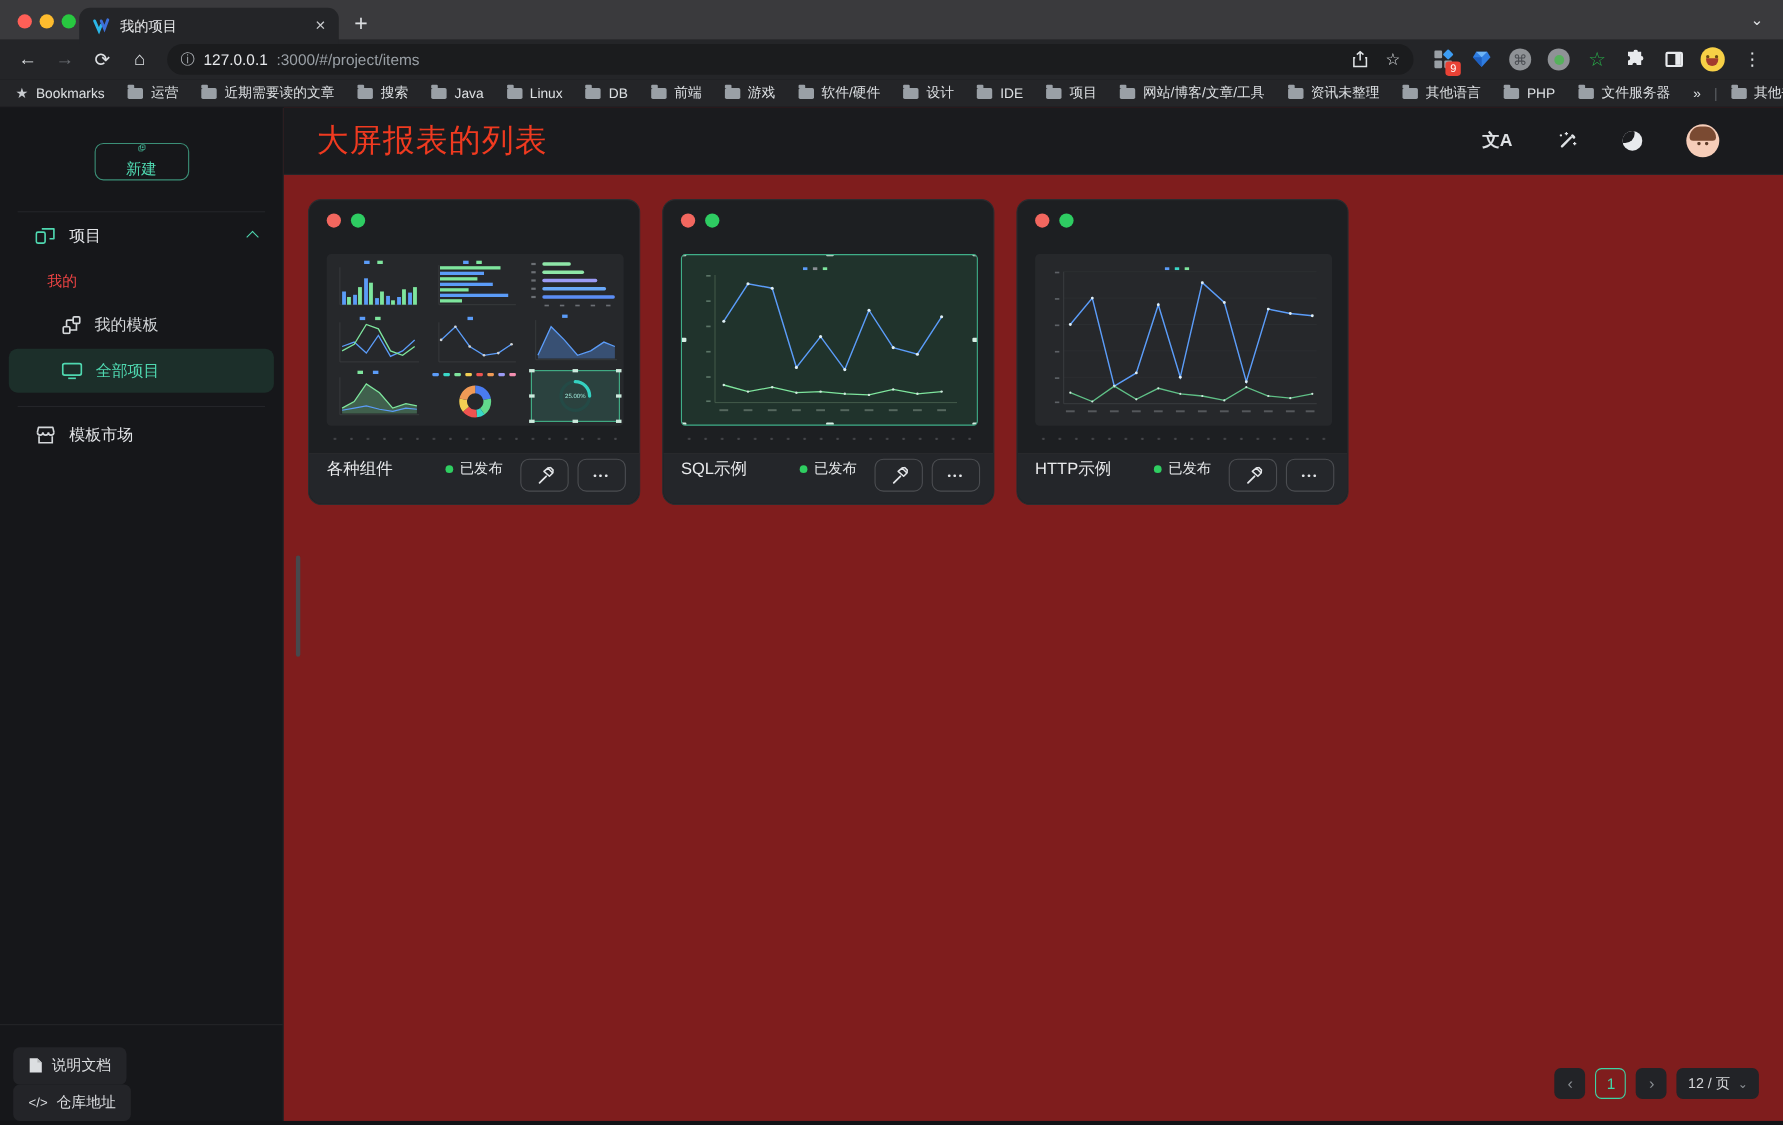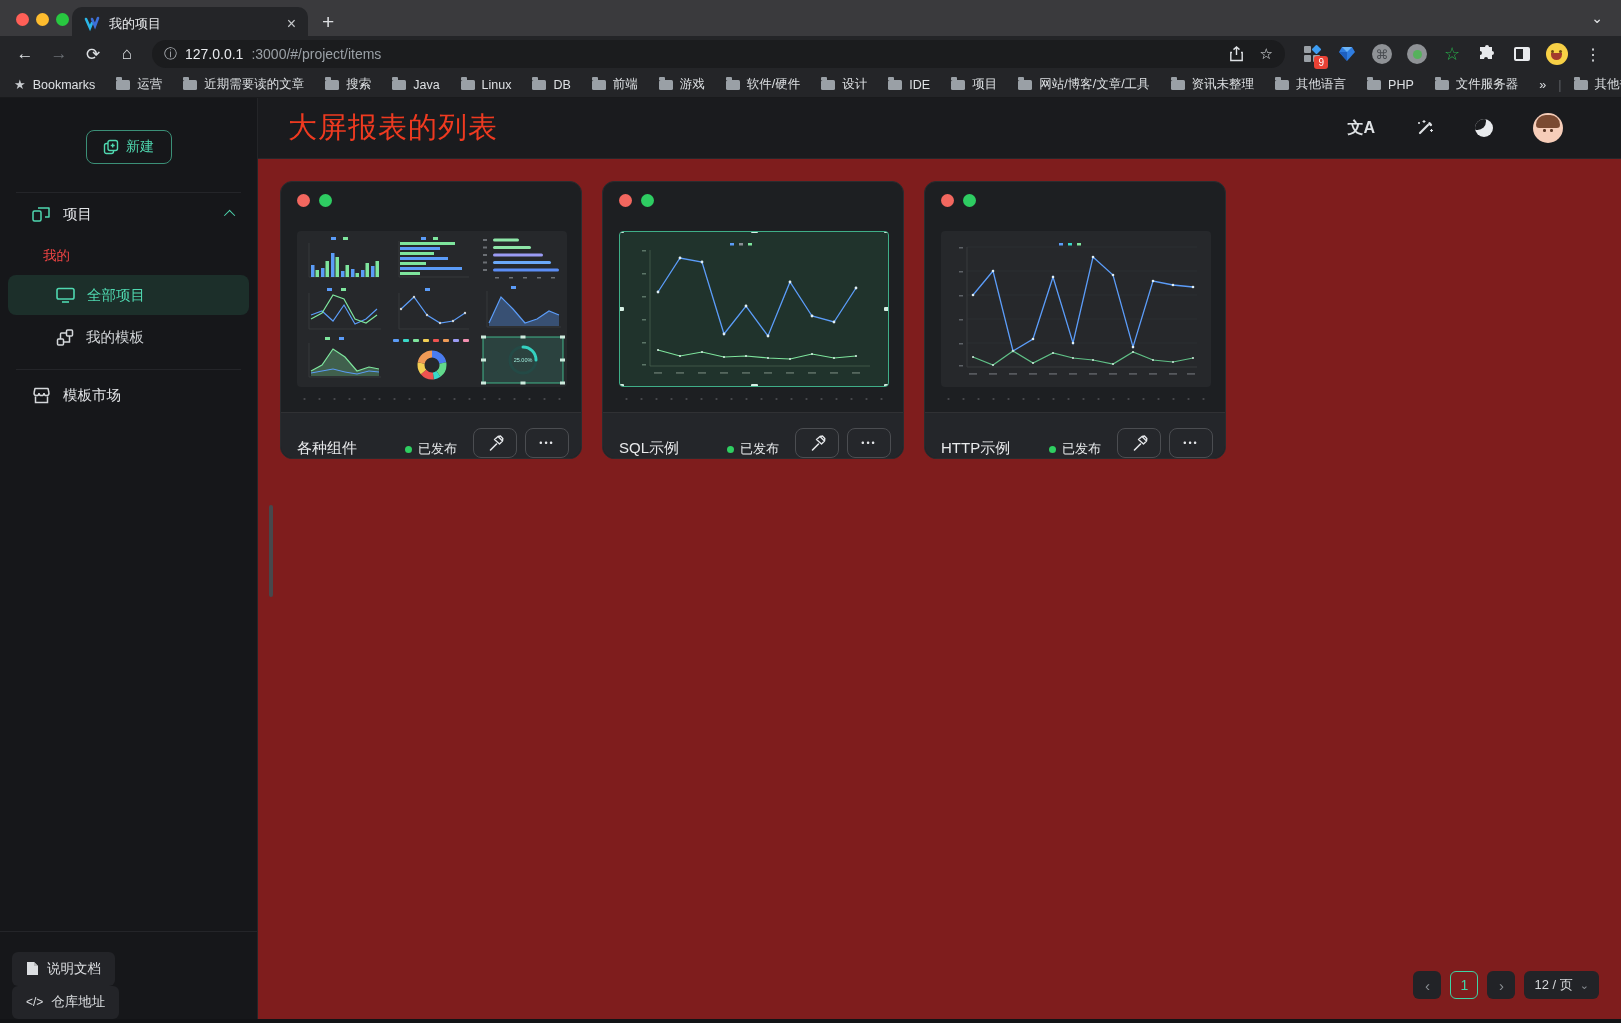--- a/index.html
+++ b/index.html
@@ -56,21 +56,21 @@
   .folder { width:14px; height:10px; background:#9aa0a6; border-radius:1.5px; position:relative; flex:0 0 auto; }
   .folder::before { content:""; position:absolute; top:-3px; left:0; width:6px; height:3px; background:#9aa0a6; border-radius:1px 1px 0 0; }
   .bm-end { margin-left:auto; display:flex; align-items:center; gap:12px; }
   .bm-sep { color:#5d6166; }
 
   
   .app { display:flex; height:921px; }
   .sidebar { width:258px; background:#16171a; border-right:1px solid #242528; position:relative; flex:0 0 auto; }
   .accent { color:#4fd8b0; }
   .new-btn { margin:32px auto 0; width:86px; height:34px; border:1px solid #3b8f77; border-radius:8px;
-             display:flex; align-items:center; justify-content:center; gap:7px; color:#4fd8b0; font-size:14px; }
+             display:flex; align-items:center; justify-content:center; gap:7px; color:#4fd8b0; font-size:14px;flex-direction:column; }
   .side-div { border-top:1px solid #242529; margin:28px 16px 0; }
   .side-row { display:flex; align-items:center; height:42px; padding:0 22px 0 32px; gap:12px;
               color:#e2e4e7; font-size:14.5px; }
   .side-row .grow { flex:1; }
   .chev-up { width:8px; height:8px; border-left:1.5px solid #4fd8b0; border-top:1.5px solid #4fd8b0;
              transform:rotate(45deg) translateY(2px); }
   .group-label { color:#ef4444; font-size:13.5px; padding:12px 0 8px 43px; }
   .side-item { margin:2px 8px; height:40px; border-radius:8px; display:flex; align-items:center;
                padding-left:48px; gap:12px; color:#d4d7da; font-size:14.5px; }
   .side-item.active { background:#1c2f2a; color:#4fd8b0; }
@@ -104,21 +104,21 @@
   .tl.r { background:#f2675f; } .tl.g { background:#2ecc62; }
   .thumb { position:absolute; left:16px; top:49px; width:270px; height:156px; border-radius:4px;
            background:#26282b; overflow:hidden; }
   .thumb.sel { background:#20332c; border:1px solid #3fae88; }
   .hnd { position:absolute; width:7px; height:4px; background:#d6efe4; border-radius:1px; }
   .dotrow { position:absolute; left:16px; right:16px; top:216px; height:2px;
             background-image:radial-gradient(circle, #46474b 1px, transparent 1.2px);
             background-size:15px 2px; background-repeat:repeat-x; }
   .card-footer { position:absolute; left:0; right:0; bottom:0; height:46px; background:#24262a;
                  border-top:1px solid #303134; border-radius:0 0 12px 12px;
-                 display:flex; align-items:flex-end; padding:4px 12px 0 16px; gap:8px; }
+                 display:flex; align-items:flex-start; padding:4px 12px 0 16px; gap:8px; }
   .card-title { color:#e9eaec; font-size:15px; flex:1; }
   .status { display:flex; align-items:center; gap:6px; margin-right:8px; }
   .status .sdot { width:7px; height:7px; border-radius:50%; background:#2fce61; }
   .status span { color:#e6e8ea; font-size:13px; }
   .tool-btn { width:44px; height:30px; border:1px solid #4b4d51; border-radius:8px; background:#25272b;
               display:flex; align-items:center; justify-content:center; color:#e3e5e8; }
   .ellipsis { font-size:9px; letter-spacing:2px; color:#e3e5e8; }
 
   .pagination { position:absolute; right:22px; bottom:20px; display:flex; align-items:center; gap:9px; }
   .pg-btn { width:28px; height:28px; background:#222327; border-radius:6px; display:flex; align-items:center;
@@ -311,35 +311,35 @@
       <div class="side-row">
         <svg width="19" height="17" viewBox="0 0 19 17" class="accent">
           <rect x="1" y="5" width="8" height="10" rx="1.5" stroke="#4fd8b0" fill="none" stroke-width="1.5"></rect>
           <path d="M6 2 h11 v9 h-4" stroke="#4fd8b0" fill="none" stroke-width="1.5" stroke-linejoin="round"></path>
         </svg>
         <span>项目</span>
         <span class="grow"></span>
         <span class="chev-up"></span>
       </div>
       <div class="group-label">我的</div>
-      <div class="side-item active">
-        <svg width="19" height="16" viewBox="0 0 19 16">
-          <rect x="1" y="1.5" width="17" height="10.5" rx="1.8" stroke="#4fd8b0" fill="none" stroke-width="1.6"></rect>
-          <path d="M6 15 h7" stroke="#4fd8b0" stroke-width="1.6"></path>
-        </svg>
-        <span>全部项目</span>
-      </div>
       <div class="side-item">
         <svg width="18" height="17" viewBox="0 0 18 17">
           <rect x="10.5" y="1" width="6" height="6" rx="1" stroke="#d4d7da" fill="none" stroke-width="1.5"></rect>
           <rect x="1.5" y="10" width="6" height="6" rx="1" stroke="#d4d7da" fill="none" stroke-width="1.5"></rect>
           <path d="M4.5 10 V5 a1 1 0 0 1 1 -1 h5" stroke="#d4d7da" fill="none" stroke-width="1.5"></path>
           <path d="M13.5 7 v6 h-6" stroke="#d4d7da" fill="none" stroke-width="1.5"></path>
         </svg>
         <span>我的模板</span>
+      </div>
+      <div class="side-item active">
+        <svg width="19" height="16" viewBox="0 0 19 16">
+          <rect x="1" y="1.5" width="17" height="10.5" rx="1.8" stroke="#4fd8b0" fill="none" stroke-width="1.6"></rect>
+          <path d="M6 15 h7" stroke="#4fd8b0" stroke-width="1.6"></path>
+        </svg>
+        <span>全部项目</span>
       </div>
       <div class="side-div" style="margin-top:12px;"></div>
       <div class="side-row" style="margin-top:4px;">
         <svg width="19" height="17" viewBox="0 0 19 17">
           <path d="M2 6 L3 1.5 h13 L17 6" stroke="#d4d7da" fill="none" stroke-width="1.5" stroke-linejoin="round"></path>
           <path d="M2 6 c0 1.6 1.2 2.6 2.6 2.6 c1.3 0 2.4-1 2.4-2.6 c0 1.6 1.1 2.6 2.5 2.6 c1.4 0 2.5-1 2.5-2.6 c0 1.6 1.1 2.6 2.4 2.6 c1.4 0 2.6-1 2.6-2.6" stroke="#d4d7da" fill="none" stroke-width="1.5"></path>
           <path d="M3.5 9.5 V15.5 h12 V9.5" stroke="#d4d7da" fill="none" stroke-width="1.5"></path>
         </svg>
         <span>模板市场</span>
       </div>

